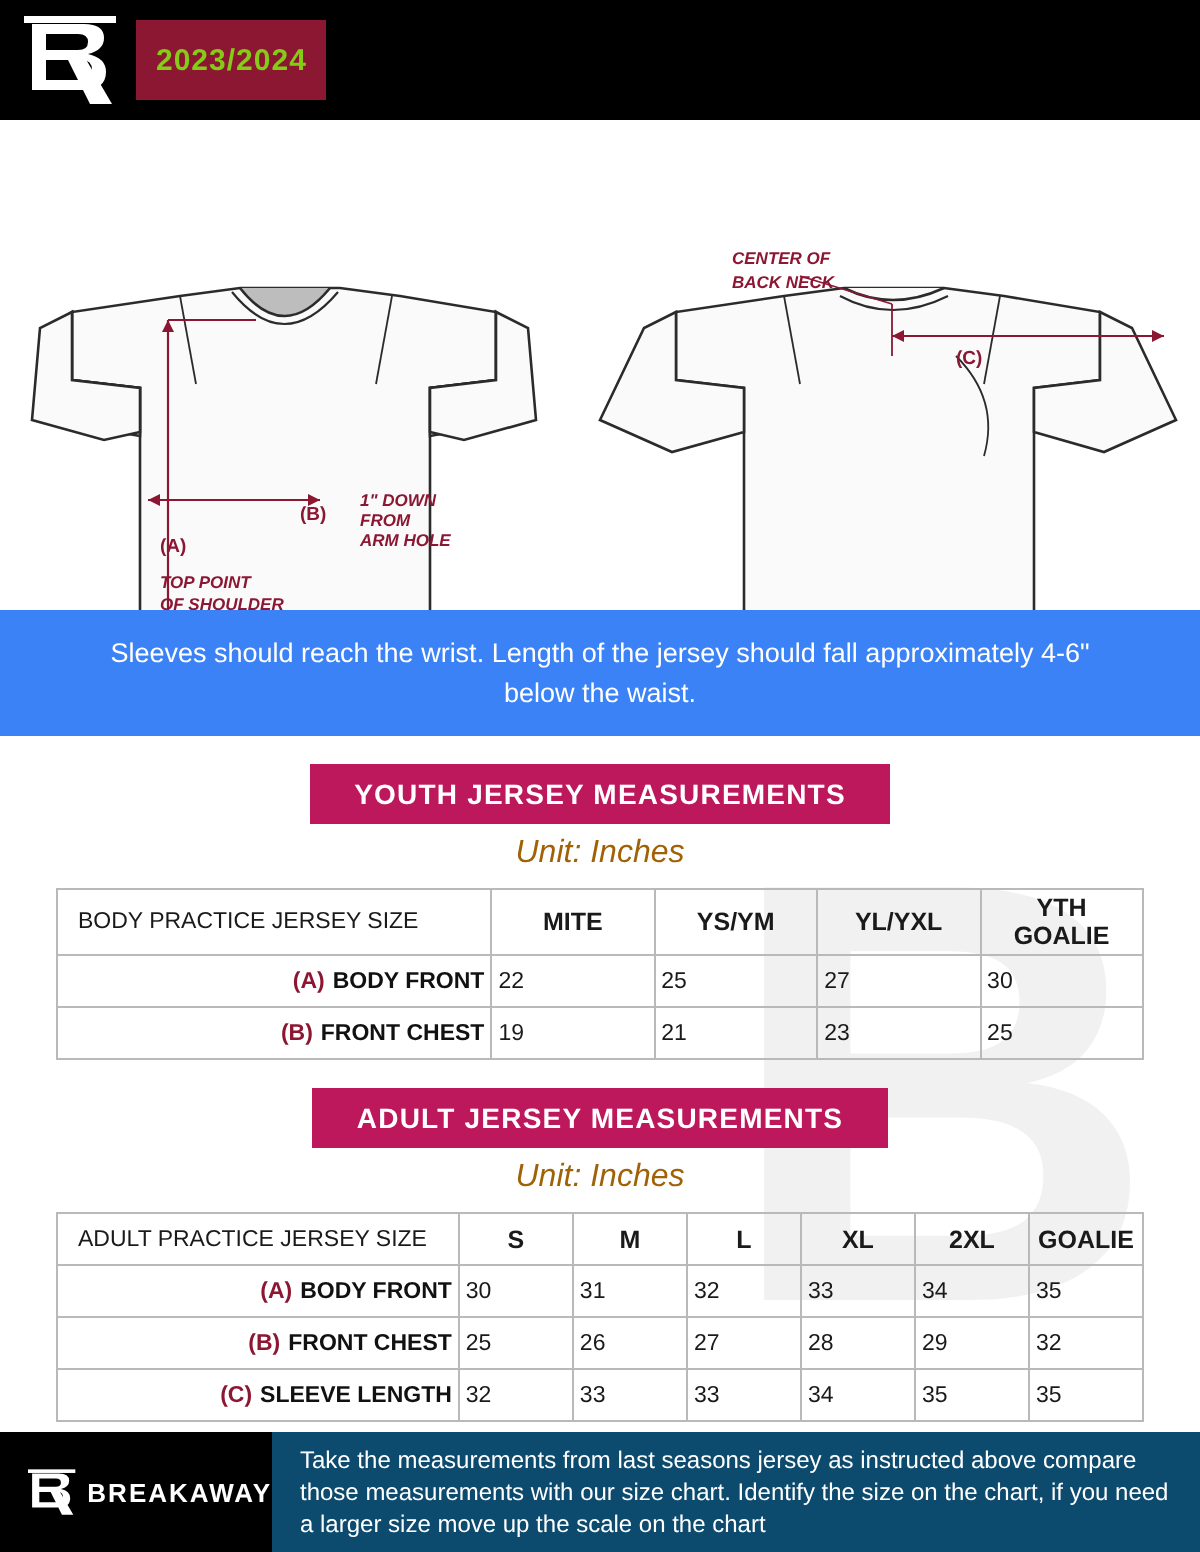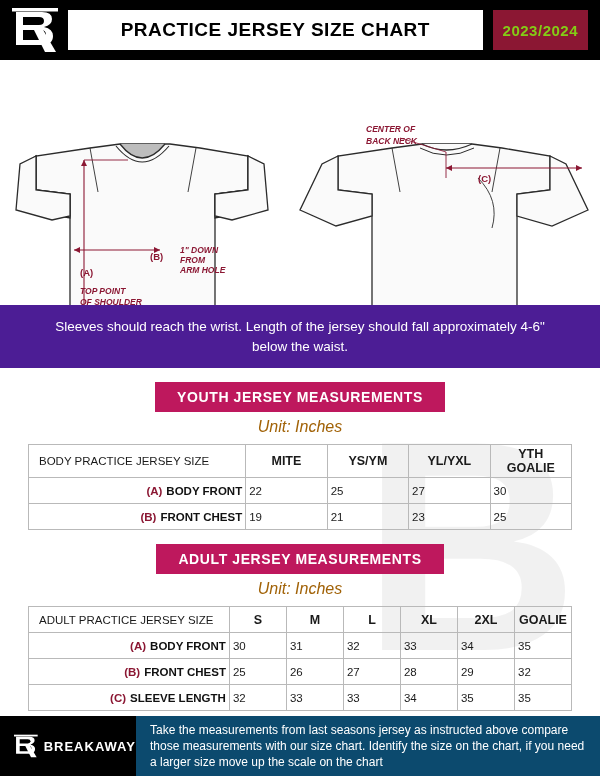--- a/index.html
+++ b/index.html
@@ -33,21 +33,21 @@
     display:flex; align-items:center; justify-content:center;
     padding: 0 10px; font-size: 15px; font-weight: bold; letter-spacing: 0.5px;
   }
 
   
   .illus { position:relative; height: 245px; background:#fff; }
   .illus svg { display:block; }
 
   
   .notebar {
-    background:#4c1d95; color:#fff; padding: 12px 40px;
+    background:#3b82f6; color:#fff; padding: 12px 40px;
     text-align:center; font-size: 13.5px; line-height: 1.45;
   }
 
   
   .section { position: relative; }
   .sect-title-wrap { display:flex; justify-content:center; padding: 14px 0 6px; }
   .sect-title {
     background:#be185d; color:#fff; font-size: 14px; font-weight: bold;
     letter-spacing: 0.6px; padding: 7px 22px;
   }
@@ -107,23 +107,20 @@
     <div class="logo-b">
       <svg width="46" height="44" viewBox="0 0 46 44">
         <path d="M4 4 H30 Q40 4 40 11 Q40 17 32 19 Q41 21 41 28 Q41 37 29 37 H4 Z" fill="#fff"></path>
         <path d="M11 9 H27 Q32 9 32 13 Q32 17 27 17 H11 Z" fill="#000"></path>
         <path d="M11 22 H29 Q34 22 34 27 Q34 32 29 32 H11 Z" fill="#000"></path>
         <path d="M2 0 H16 L4 44 H0 Z" fill="#fff" opacity="0"></path>
         <path d="M30 20 L44 44 H33 L22 22 Z" fill="#fff"></path>
         <rect x="0" y="0" width="46" height="3.5" fill="#fff"></rect>
       </svg>
     </div>
-    <div class="header-title-wrap">
-      <div class="header-title">PRACTICE JERSEY SIZE CHART</div>
-    </div>
     <div class="header-year">2023/2024</div>
   </div>
 
   <div class="illus">
     <svg width="600" height="245" viewBox="0 0 600 245">
 
       <g>
 
         <path d="M36 96 L36 130 L70 134 L70 275 L215 275 L215 134 L248 130 L248 96
                  L200 88 L170 84 L120 84 L90 88 Z" fill="#fafafa" stroke="#2b2b2b" stroke-width="1.3"></path>

